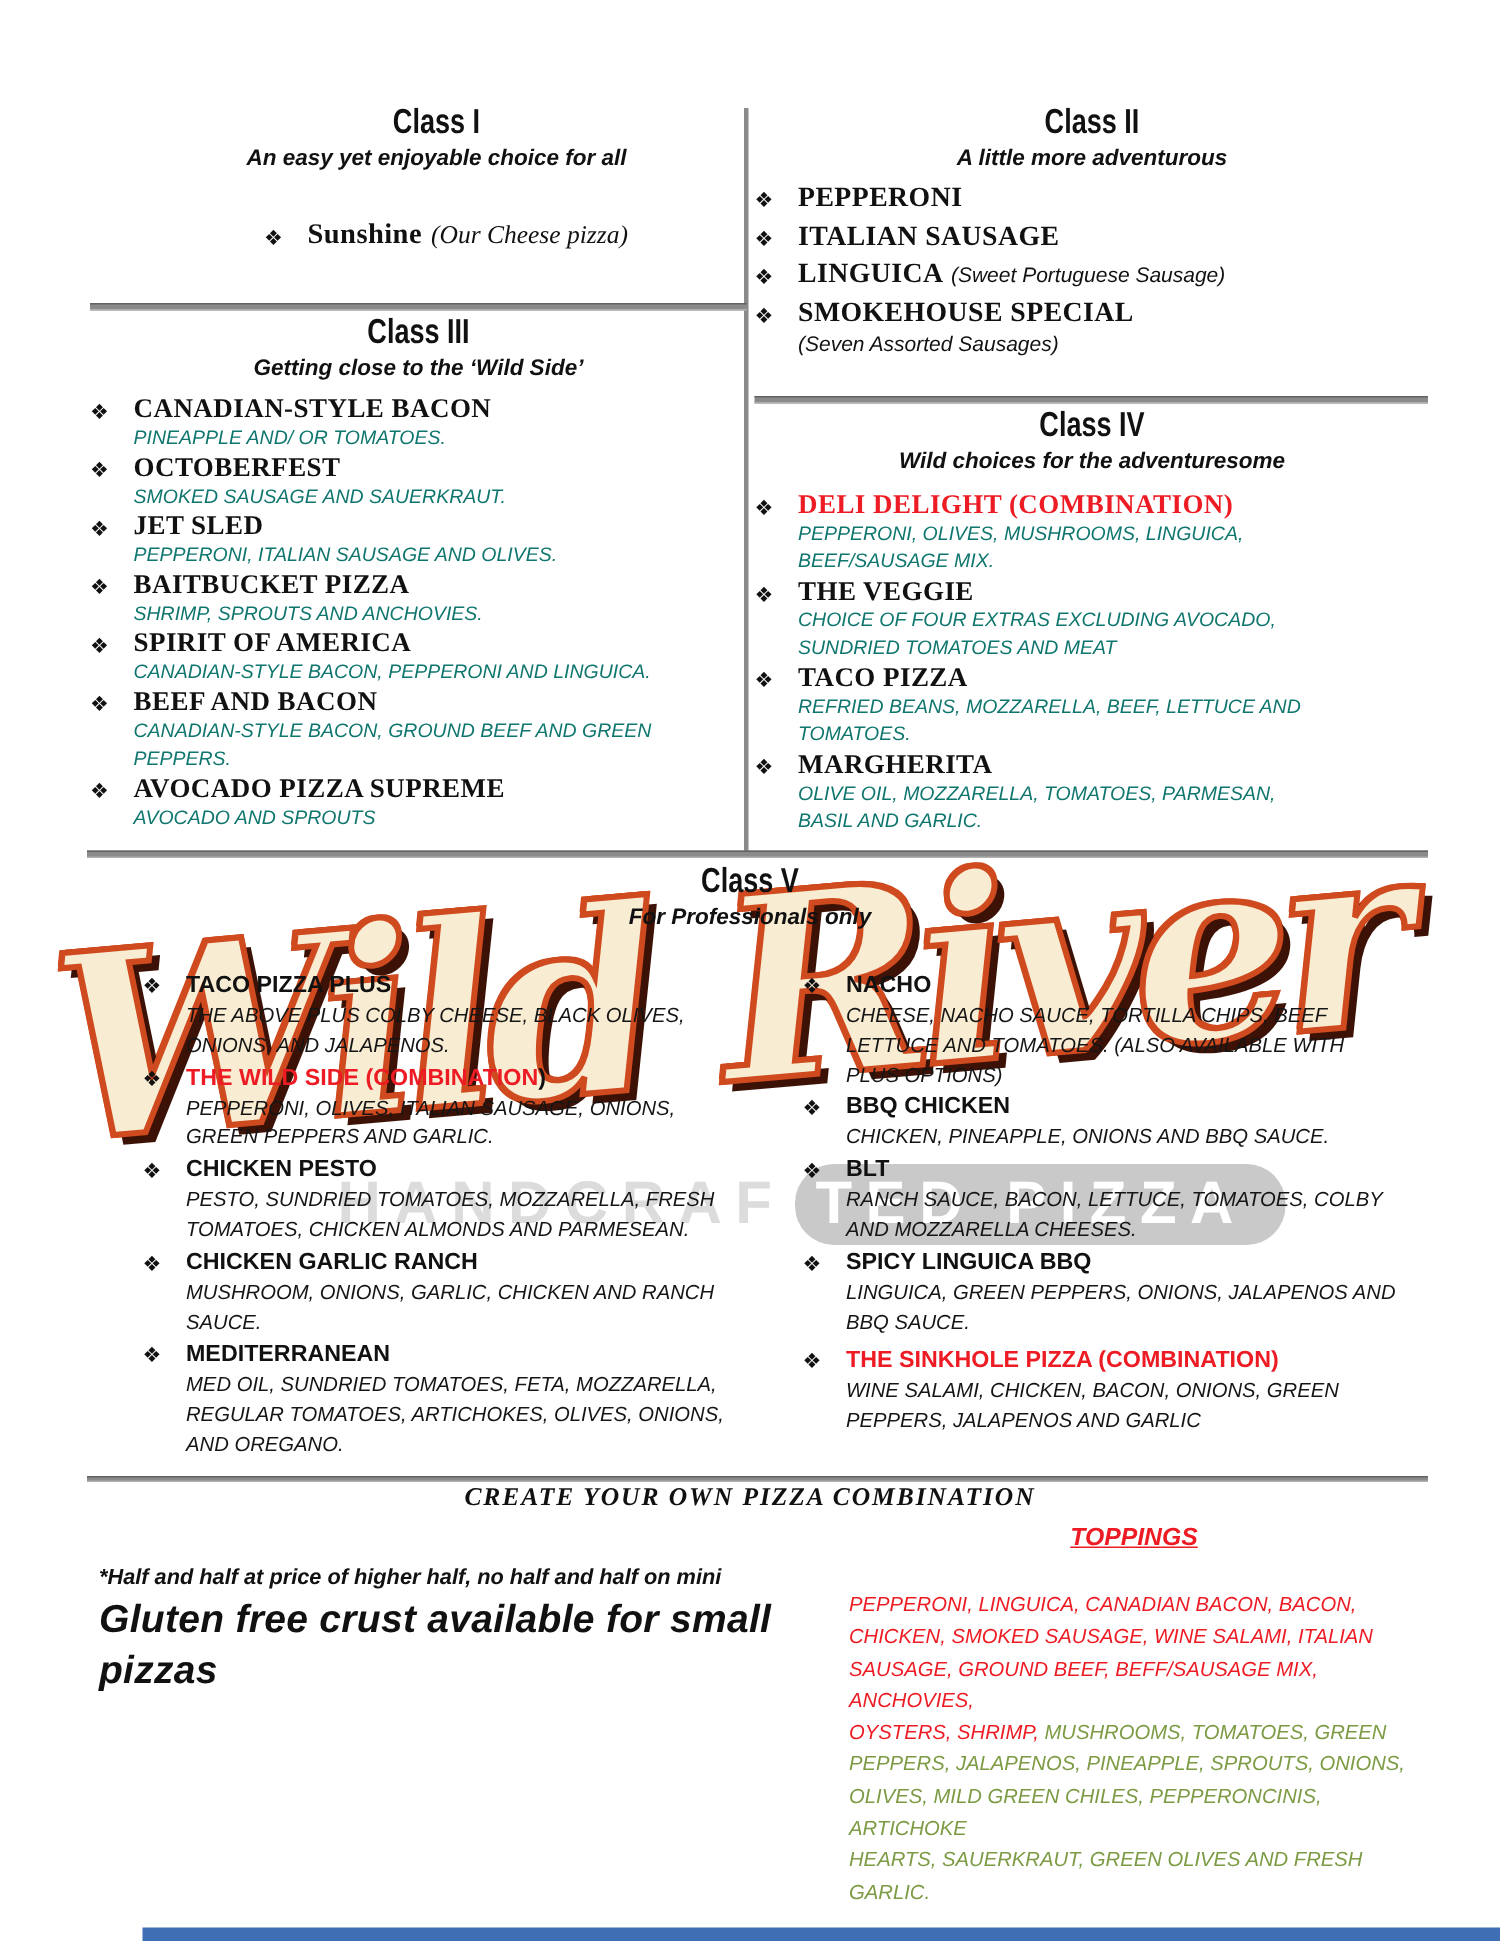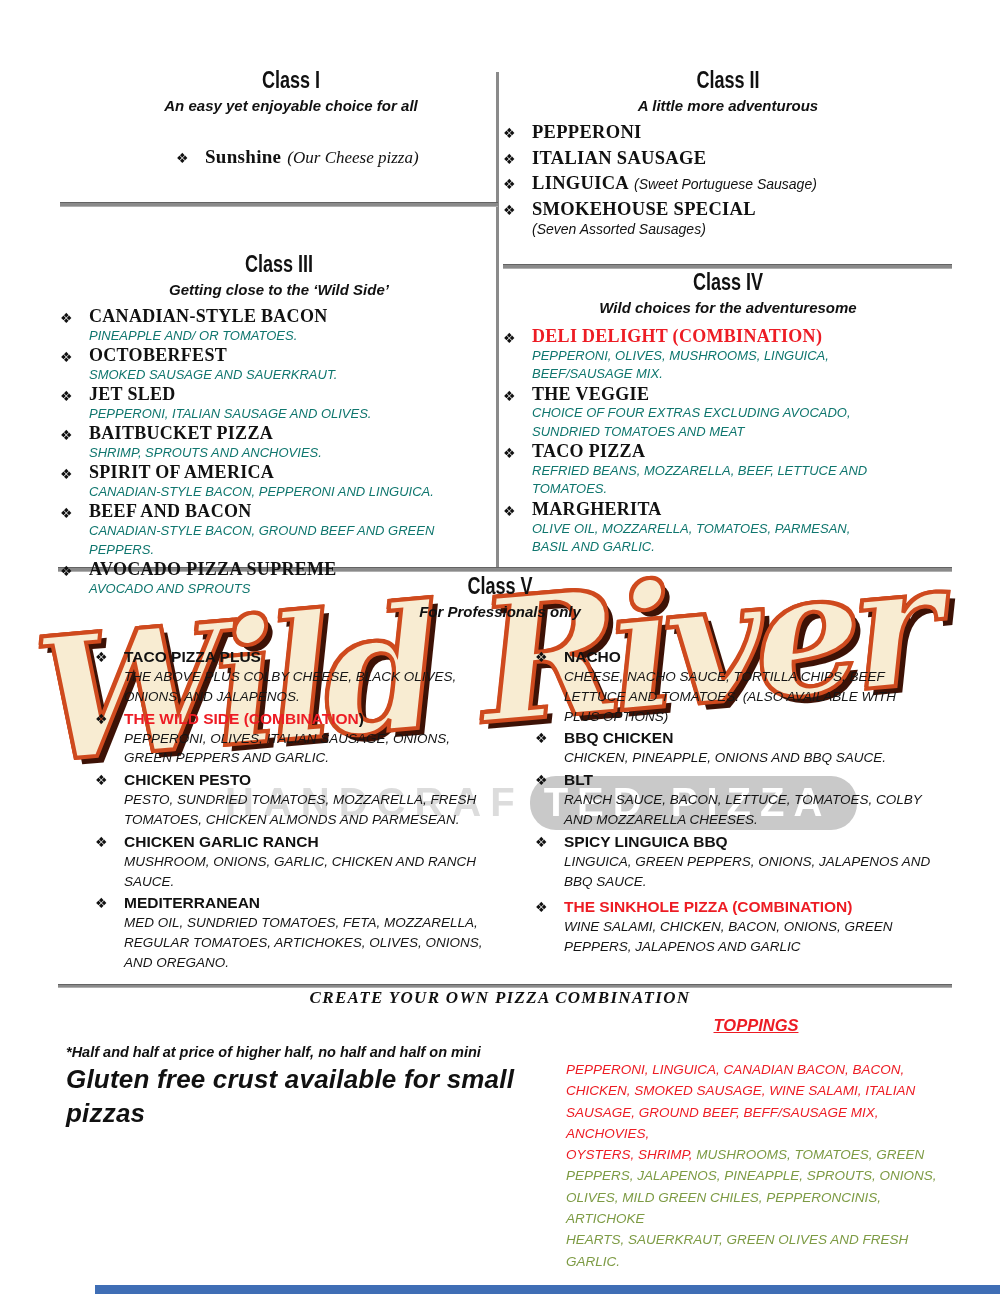--- a/index.html
+++ b/index.html
@@ -24,21 +24,21 @@
   #hrule2{left:503px;top:264px;width:449px;height:5px;}
   #hrule3{left:58px;top:567px;width:894px;height:5px;}
   #hrule4{left:58px;top:984px;width:894px;height:4px;}
   #vrule{position:absolute;z-index:2;left:496px;top:72px;width:3px;height:497px;background:#8a8a8a;}
   #bottom-bar{position:absolute;z-index:3;left:95px;bottom:0;width:905px;height:9px;background:#3f6eb5;}
 
   
   .sec{position:absolute;z-index:2;}
   #sec-c1{left:72px;top:70px;width:438px;}
   #sec-c2{left:503px;top:70px;width:450px;}
-  #sec-c3{left:60px;top:210px;width:438px;margin-top:44px;}
+  #sec-c3{left:60px;top:210px;width:438px;}
   #sec-c4{left:503px;top:272px;width:450px;}
   #c5-head{left:0;top:576px;width:1000px;}
   #c5-left{left:95px;top:646px;width:400px;}
   #c5-right{left:535px;top:646px;width:400px;}
 
   .class-head{font-weight:700;font-size:22px;text-align:center;transform:scale(0.82,1.05);line-height:22px;}
   .class-sub{font-weight:700;font-style:italic;font-size:15px;text-align:center;margin-top:4px;line-height:20px;}
 
   
   .item{display:flex;margin-bottom:1px;}

